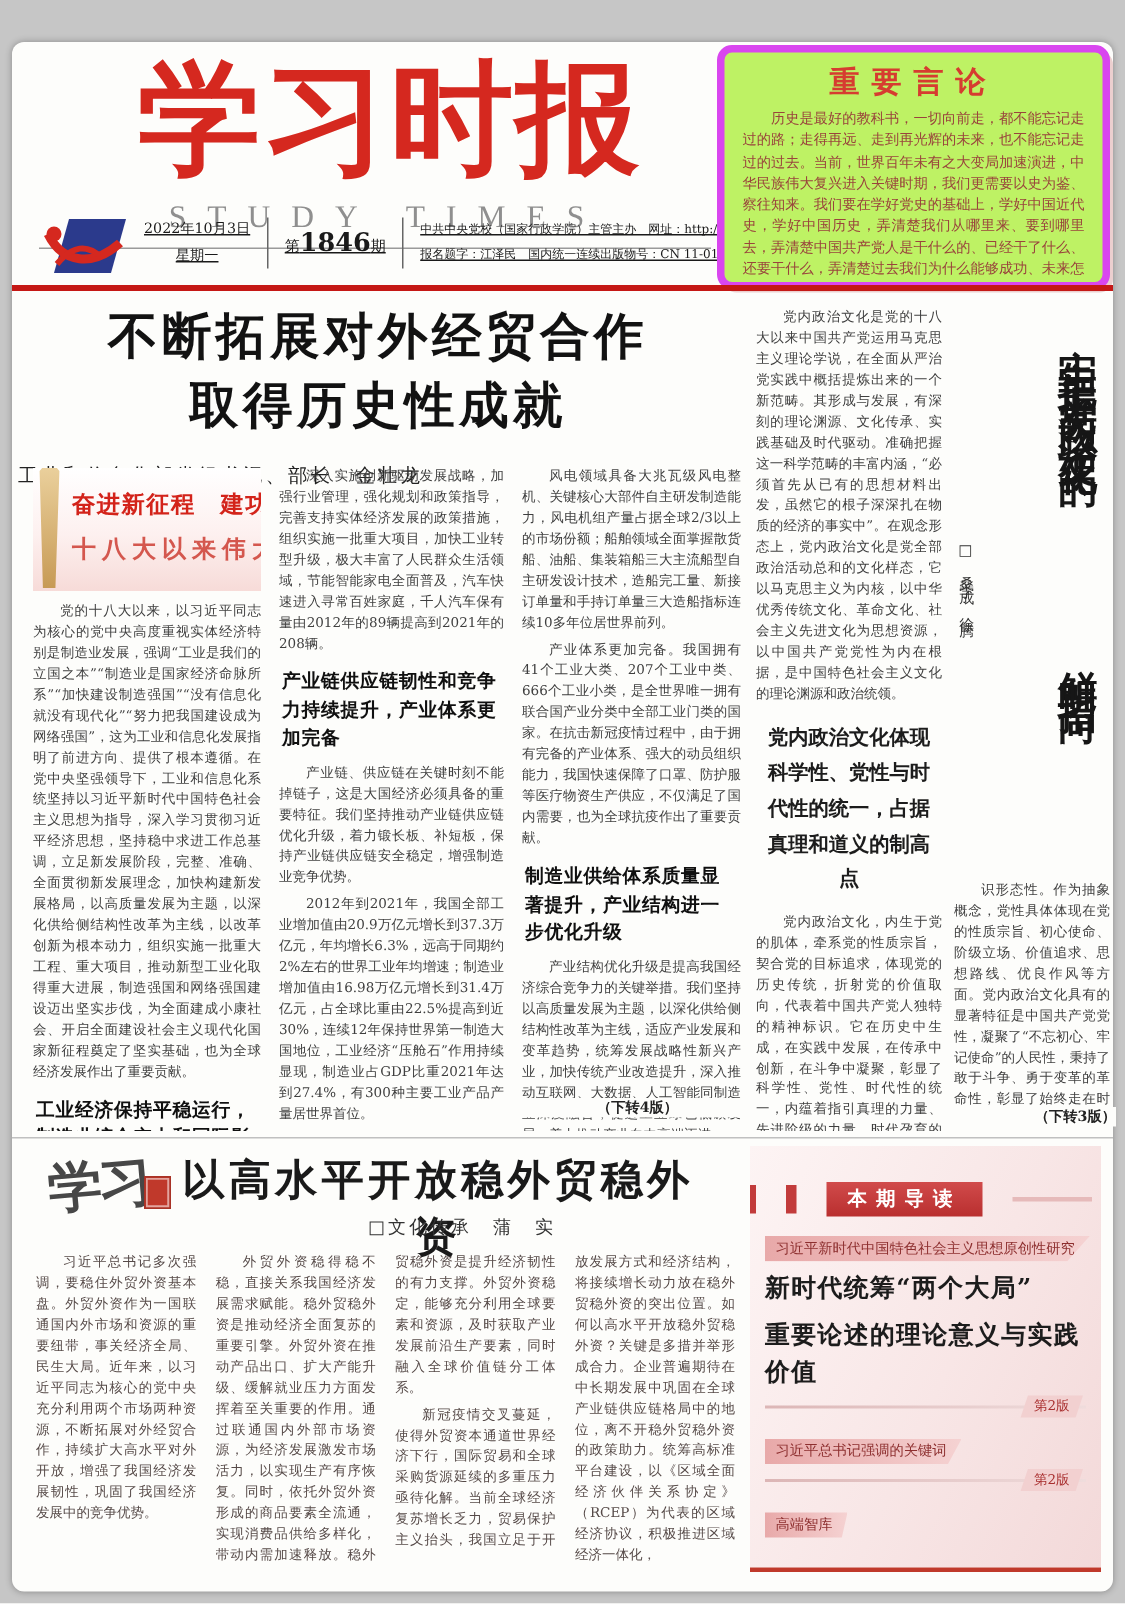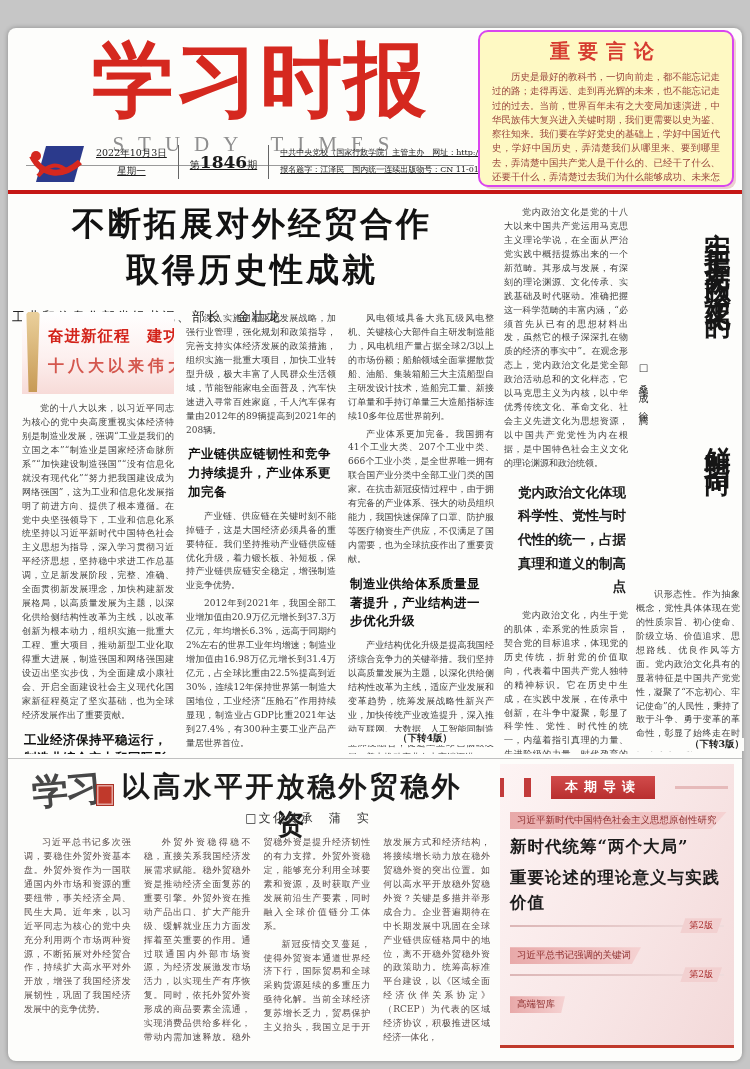--- a/index.html
+++ b/index.html
@@ -17,22 +17,22 @@
   .mast-rule{left:18px;top:137px;width:448px;height:1px;background:#9a9a9a;}
   .logo-box{left:20px;top:114px;width:58px;height:46px;}
   .dateline{left:88px;top:116px;display:flex;align-items:center;gap:11px;color:#1a1a1a;text-decoration:underline;}
   .dl-sep{width:1px;height:34px;background:#666;}
   .dl-date{font-size:9.5px;text-align:center;line-height:1.9;white-space:nowrap;}
   .dl-issue{font-size:10px;white-space:nowrap;}
   .dl-issue b{font-size:17px;font-weight:bold;}
   .dl-pub{font-size:8px;line-height:2.1;white-space:nowrap;}
 
   
-  .quote-box{left:470px;top:2px;width:252px;height:153px;border:2px solid #d946ef;border-radius:10px;
-             background:#fef9c3;box-shadow:3px 3px 0 -1px #eccfcf;overflow:hidden;}
+  .quote-box{left:470px;top:2px;width:252px;height:153px;border:5px solid #d946ef;border-radius:10px;
+             background:#bef264;box-shadow:3px 3px 0 -1px #eccfcf;overflow:hidden;}
   .quote-title{margin-top:6px;text-align:center;font-size:20px;font-weight:bold;color:#d63c30;
                letter-spacing:8px;font-family:"DejaVu Sans",sans-serif;}
   .quote-text{margin:5px 12px 0;font-size:9.5px;line-height:1.5;color:#99443c;text-align:justify;
               text-indent:2em;}
 
   .red-rule{left:0;top:162px;width:734px;height:4px;background:#c51815;}
 
   
   .hl{left:4px;width:480px;text-align:center;font-weight:900;font-size:33px;letter-spacing:3px;
       color:#121212;font-family:"DejaVu Sans",sans-serif;}
@@ -55,21 +55,21 @@
              letter-spacing:1px;font-family:"DejaVu Sans",sans-serif;white-space:nowrap;}
   .slogan-l2{position:absolute;left:26px;top:42px;font-size:16px;font-weight:bold;color:#d4574e;
              letter-spacing:4px;white-space:nowrap;}
   .jump{font-weight:bold;color:#222;background:#fdfdfb;padding-left:4px;}
   .jump4{left:340px;top:704px;width:146px;text-align:center;font-size:9.5px;}
   .jump3{left:628px;top:710px;width:104px;text-align:right;font-size:9.5px;}
 
   
   .colA{left:496px;top:178px;width:124px;height:548px;}
   .subhead-kai{font-size:13.5px;font-weight:bold;color:#1c1c1c;line-height:1.75;margin:10px 2px;
-               text-indent:0;text-align:right;}
+               text-indent:0;text-align:center;}
   .titleB{left:628px;top:184px;width:104px;height:380px;}
   .vtitle{position:absolute;right:2px;top:0;height:100%;writing-mode:vertical-rl;
           font-size:26px;font-weight:900;color:#161616;letter-spacing:8px;line-height:1.55;}
   .vtitle .t2{padding-top:126px;}
   .vauthors{position:absolute;left:0px;top:150px;writing-mode:vertical-rl;font-size:10px;
             color:#333;letter-spacing:4px;}
   .colB-body{left:628px;top:560px;width:104px;height:164px;overflow:hidden;font-size:9px;
              line-height:1.55;color:#3f3f3f;text-align:justify;}
   .colB-body p{margin:0 0 4px;text-indent:2em;}
 
@@ -86,21 +86,21 @@
   .comm-byline{left:120px;top:782px;width:360px;text-align:center;font-size:12px;color:#333;
                letter-spacing:2px;}
   .comm-body{left:16px;top:808px;width:466px;height:212px;overflow:hidden;column-count:4;
              column-gap:13px;font-size:9px;line-height:1.55;color:#564a48;text-align:justify;}
   .comm-body p{margin:0 0 4px;text-indent:2em;}
 
   
   .guide{left:492px;top:736px;width:234px;height:284px;padding:0 0 0 0;
          background:linear-gradient(115deg,#fdf4f4 0%,#f8e6e6 55%,#f3d9d9 100%);
          border-bottom:3px solid #c0392b;box-sizing:border-box;}
-  .g-head{display:flex;align-items:center;gap:20px;margin-top:12px;justify-content:space-between;}
+  .g-head{display:flex;align-items:center;gap:20px;margin-top:24px;justify-content:space-between;}
   .g-bar1{width:4px;height:19px;background:#c23b3b;}
   .g-bar2{width:7px;height:19px;background:#c23b3b;}
   .g-label{background:linear-gradient(180deg,#d14b4b,#b92f2f);color:#fff;font-size:13px;
            font-weight:bold;letter-spacing:6px;padding:2px 14px 3px;
            font-family:"DejaVu Sans",sans-serif;}
   .g-headline-tail{flex:1;height:3px;background:#e6baba;margin-right:6px;}
   .g-item{padding:0 10px;}
   .g-tag{display:inline-block;margin-top:13px;background:linear-gradient(90deg,#e8a9a9,#f5d2d2);
          color:#8d2f2f;font-size:9.5px;padding:2px 10px 2px 7px;
          clip-path:polygon(0 0,100% 0,93% 100%,0 100%);white-space:nowrap;}

